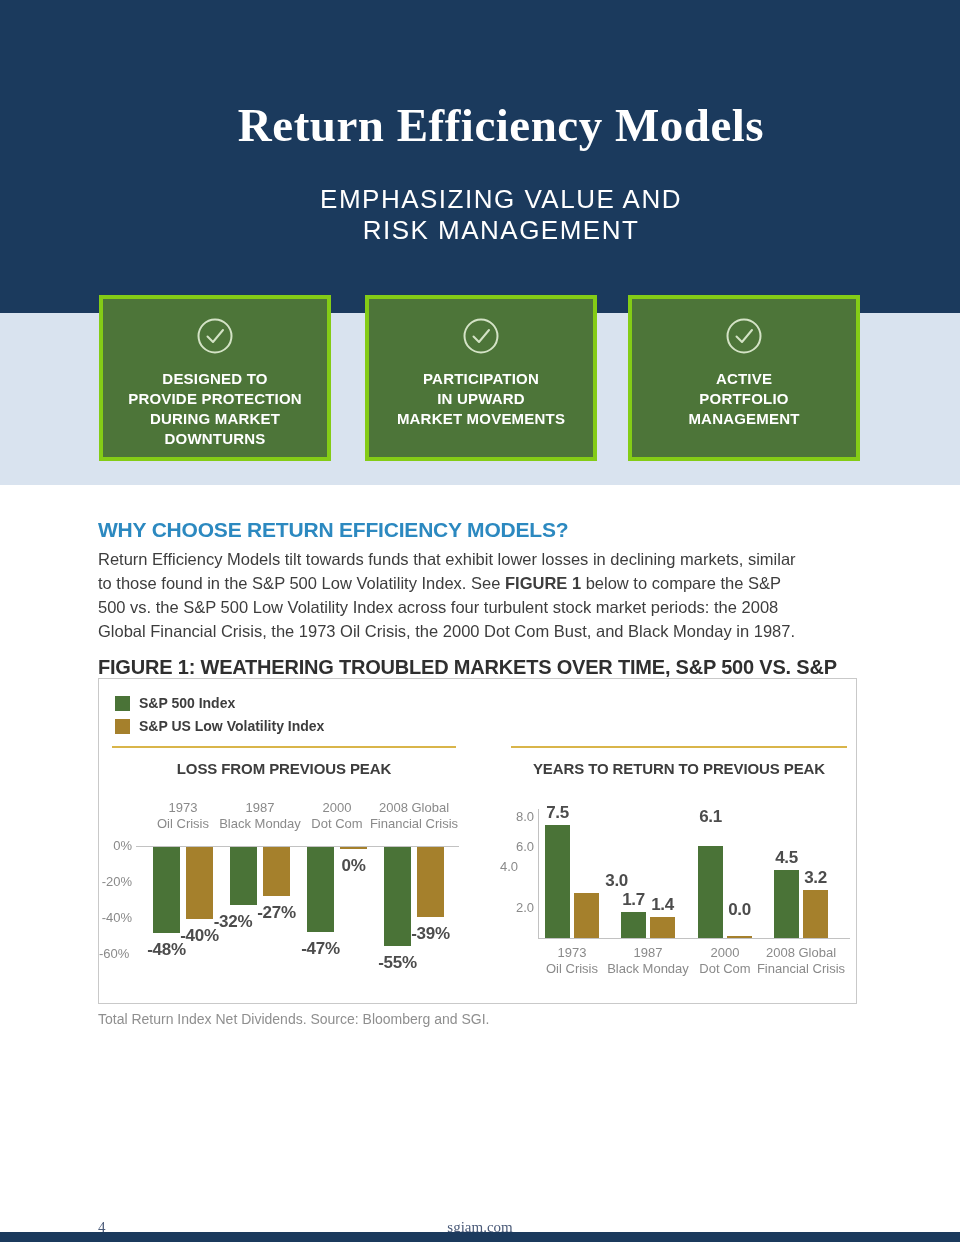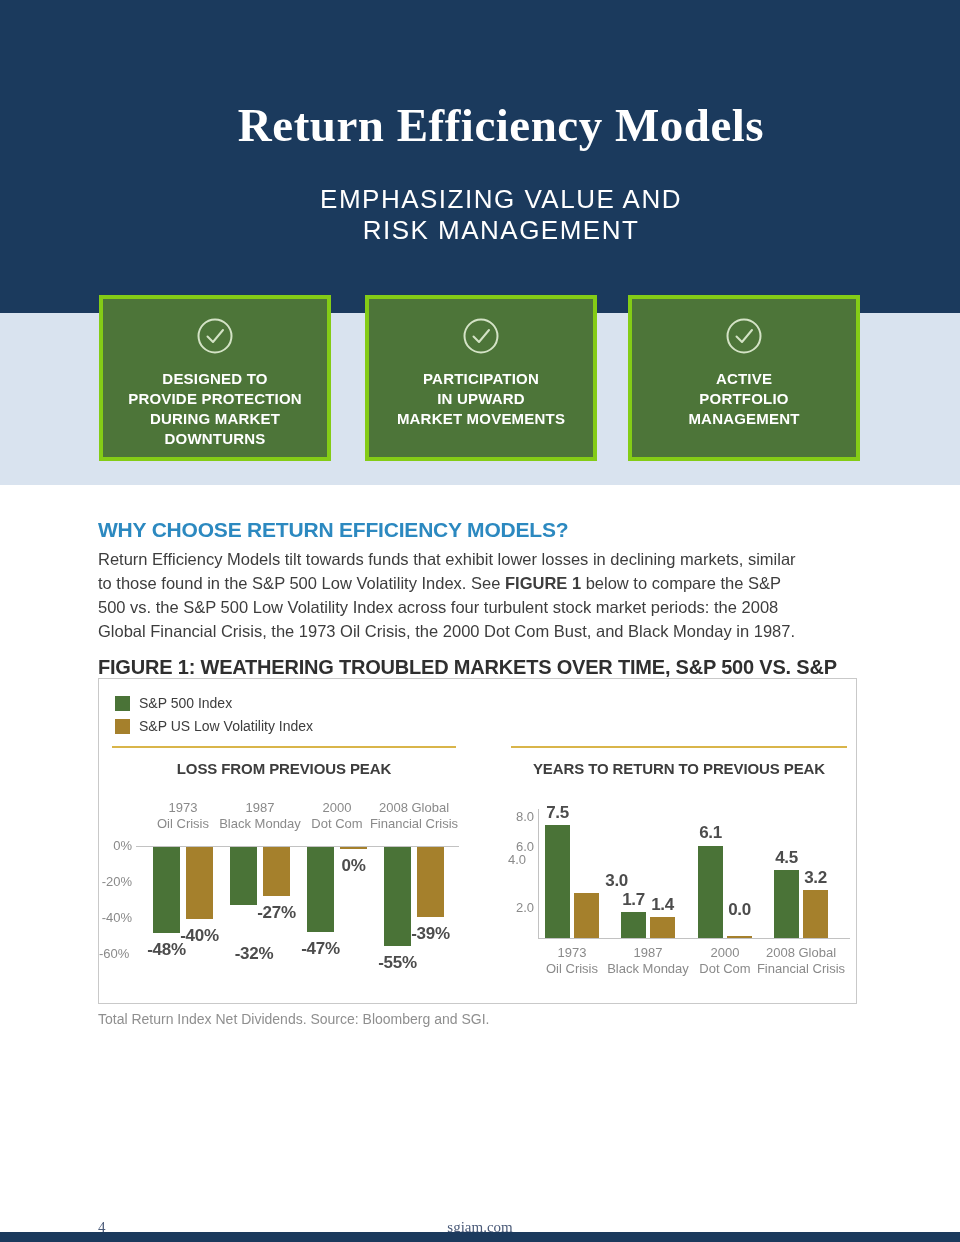--- a/index.html
+++ b/index.html
@@ -45,21 +45,21 @@
     font-size:20px; font-weight:bold; color:#2f2f2f; letter-spacing:-0.2px;
   }
   
   .panel {
     position:absolute; left:98px; top:678px; width:759px; height:326px;
     border:1px solid #c9c9c9; box-sizing:border-box; background:#ffffff;
   }
   .legend { position:absolute; left:16px; top:16px; }
   .legend-row { display:flex; align-items:center; margin-bottom:7px; }
   .swatch { width:15px; height:15px; margin-right:9px; background:#4a7337; }
-  .legend-label { font-size:14px; font-weight:normal; color:#3d3d3d; }
+  .legend-label { font-size:14px; font-weight:bold; color:#3d3d3d; }
   .rule { position:absolute; top:67px; height:2px; background:#d9b54a; }
   .rule-left  { left:13px;  width:344px; }
   .rule-right { left:412px; width:336px; }
   .chart-title {
     position:absolute; top:81px; font-weight:bold; font-size:15px;
     color:#3d3d3d; text-align:center; letter-spacing:-0.1px;
   }
   .ct-left  { left:13px;  width:344px; }
   .ct-right { left:412px; width:336px; }
   .tick { font-size:13px; color:#8a8a8a; }
@@ -146,57 +146,57 @@
       <div class="tick" style="position: absolute; left: 0px; top: 267px; width: 33px; text-align: left;">-60%</div>
       <div class="cat" style="position: absolute; left: 29px; top: 121px; width: 110px;">1973
 Oil Crisis</div>
       <div style="position: absolute; left: 54px; top: 168px; width: 27px; height: 86.4px; background: rgb(74, 115, 55);"></div>
       <div class="val" style="position: absolute; left: 32.5px; top: 261.4px; width: 70px;">-48%</div>
       <div style="position: absolute; left: 87px; top: 168px; width: 27px; height: 72px; background: rgb(165, 128, 44);"></div>
       <div class="val" style="position: absolute; left: 65.5px; top: 247px; width: 70px;">-40%</div>
       <div class="cat" style="position: absolute; left: 106px; top: 121px; width: 110px;">1987
 Black Monday</div>
       <div style="position: absolute; left: 131px; top: 168px; width: 27px; height: 57.6px; background: rgb(74, 115, 55);"></div>
-      <div class="val" style="position: absolute; left: 120px; top: 232.6px; width: 70px; margin-top: 32px;">-32%</div>
+      <div class="val" style="position: absolute; left: 99px; top: 232.6px; width: 70px;">-32%</div>
       <div style="position: absolute; left: 164px; top: 168px; width: 27px; height: 48.6px; background: rgb(165, 128, 44);"></div>
       <div class="val" style="position: absolute; left: 142.5px; top: 223.6px; width: 70px;">-27%</div>
       <div class="cat" style="position: absolute; left: 183px; top: 121px; width: 110px;">2000
 Dot Com</div>
       <div style="position: absolute; left: 208px; top: 168px; width: 27px; height: 84.6px; background: rgb(74, 115, 55);"></div>
       <div class="val" style="position: absolute; left: 186.5px; top: 259.6px; width: 70px;">-47%</div>
       <div style="position: absolute; left: 241px; top: 168px; width: 27px; height: 2px; background: rgb(165, 128, 44);"></div>
       <div class="val" style="position: absolute; left: 219.5px; top: 177px; width: 70px;">0%</div>
       <div class="cat" style="position: absolute; left: 260px; top: 121px; width: 110px;">2008 Global
 Financial Crisis</div>
       <div style="position: absolute; left: 285px; top: 168px; width: 27px; height: 99px; background: rgb(74, 115, 55);"></div>
       <div class="val" style="position: absolute; left: 263.5px; top: 274px; width: 70px;">-55%</div>
       <div style="position: absolute; left: 318px; top: 168px; width: 27px; height: 70.2px; background: rgb(165, 128, 44);"></div>
       <div class="val" style="position: absolute; left: 296.5px; top: 245.2px; width: 70px;">-39%</div>
       <div style="position: absolute; left: 439px; top: 130px; width: 1px; height: 129px; background: rgb(194, 194, 194);"></div>
       <div style="position: absolute; left: 439px; top: 259px; width: 312px; height: 1px; background: rgb(194, 194, 194);"></div>
       <div class="tick" style="position: absolute; left: 401px; top: 130.2px; width: 34px; text-align: right;">8.0</div>
       <div class="tick" style="position: absolute; left: 401px; top: 160.4px; width: 34px; text-align: right;">6.0</div>
-      <div class="tick" style="position: absolute; left: 401px; top: 173px; width: 34px; text-align: center;">4.0</div>
+      <div class="tick" style="position: absolute; left: 401px; top: 180px; width: 34px; text-align: left;">4.0</div>
       <div class="tick" style="position: absolute; left: 401px; top: 220.8px; width: 34px; text-align: right;">2.0</div>
       <div class="cat" style="position: absolute; left: 413px; top: 266px; width: 120px;">1973
 Oil Crisis</div>
       <div style="position: absolute; left: 446px; top: 145.8px; width: 25px; height: 113.3px; background: rgb(74, 115, 55);"></div>
       <div class="val" style="position: absolute; left: 428.5px; top: 123.8px; width: 60px;">7.5</div>
       <div style="position: absolute; left: 475px; top: 213.7px; width: 25px; height: 45.3px; background: rgb(165, 128, 44);"></div>
       <div class="val" style="position: absolute; left: 469px; top: 191.7px; width: 60px; text-align: right;">3.0</div>
       <div class="cat" style="position: absolute; left: 489px; top: 266px; width: 120px;">1987
 Black Monday</div>
       <div style="position: absolute; left: 522px; top: 233.3px; width: 25px; height: 25.7px; background: rgb(74, 115, 55);"></div>
       <div class="val" style="position: absolute; left: 504.5px; top: 211.3px; width: 60px;">1.7</div>
       <div style="position: absolute; left: 551px; top: 237.9px; width: 25px; height: 21.1px; background: rgb(165, 128, 44);"></div>
       <div class="val" style="position: absolute; left: 533.5px; top: 215.9px; width: 60px;">1.4</div>
       <div class="cat" style="position: absolute; left: 566px; top: 266px; width: 120px;">2000
 Dot Com</div>
       <div style="position: absolute; left: 599px; top: 166.9px; width: 25px; height: 92.1px; background: rgb(74, 115, 55);"></div>
-      <div class="val" style="position: absolute; left: 581.5px; top: 144px; width: 60px;">6.1</div>
+      <div class="val" style="position: absolute; left: 581.5px; top: 128px; width: 60px;">6.1</div>
       <div style="position: absolute; left: 628px; top: 257px; width: 25px; height: 2px; background: rgb(165, 128, 44);"></div>
       <div class="val" style="position: absolute; left: 610.5px; top: 221px; width: 60px;">0.0</div>
       <div class="cat" style="position: absolute; left: 642px; top: 266px; width: 120px;">2008 Global
 Financial Crisis</div>
       <div style="position: absolute; left: 675px; top: 191.1px; width: 25px; height: 68px; background: rgb(74, 115, 55);"></div>
       <div class="val" style="position: absolute; left: 657.5px; top: 169.1px; width: 60px;">4.5</div>
       <div style="position: absolute; left: 704px; top: 210.7px; width: 25px; height: 48.3px; background: rgb(165, 128, 44);"></div>
       <div class="val" style="position: absolute; left: 686.5px; top: 188.7px; width: 60px;">3.2</div>
     </div>
 

